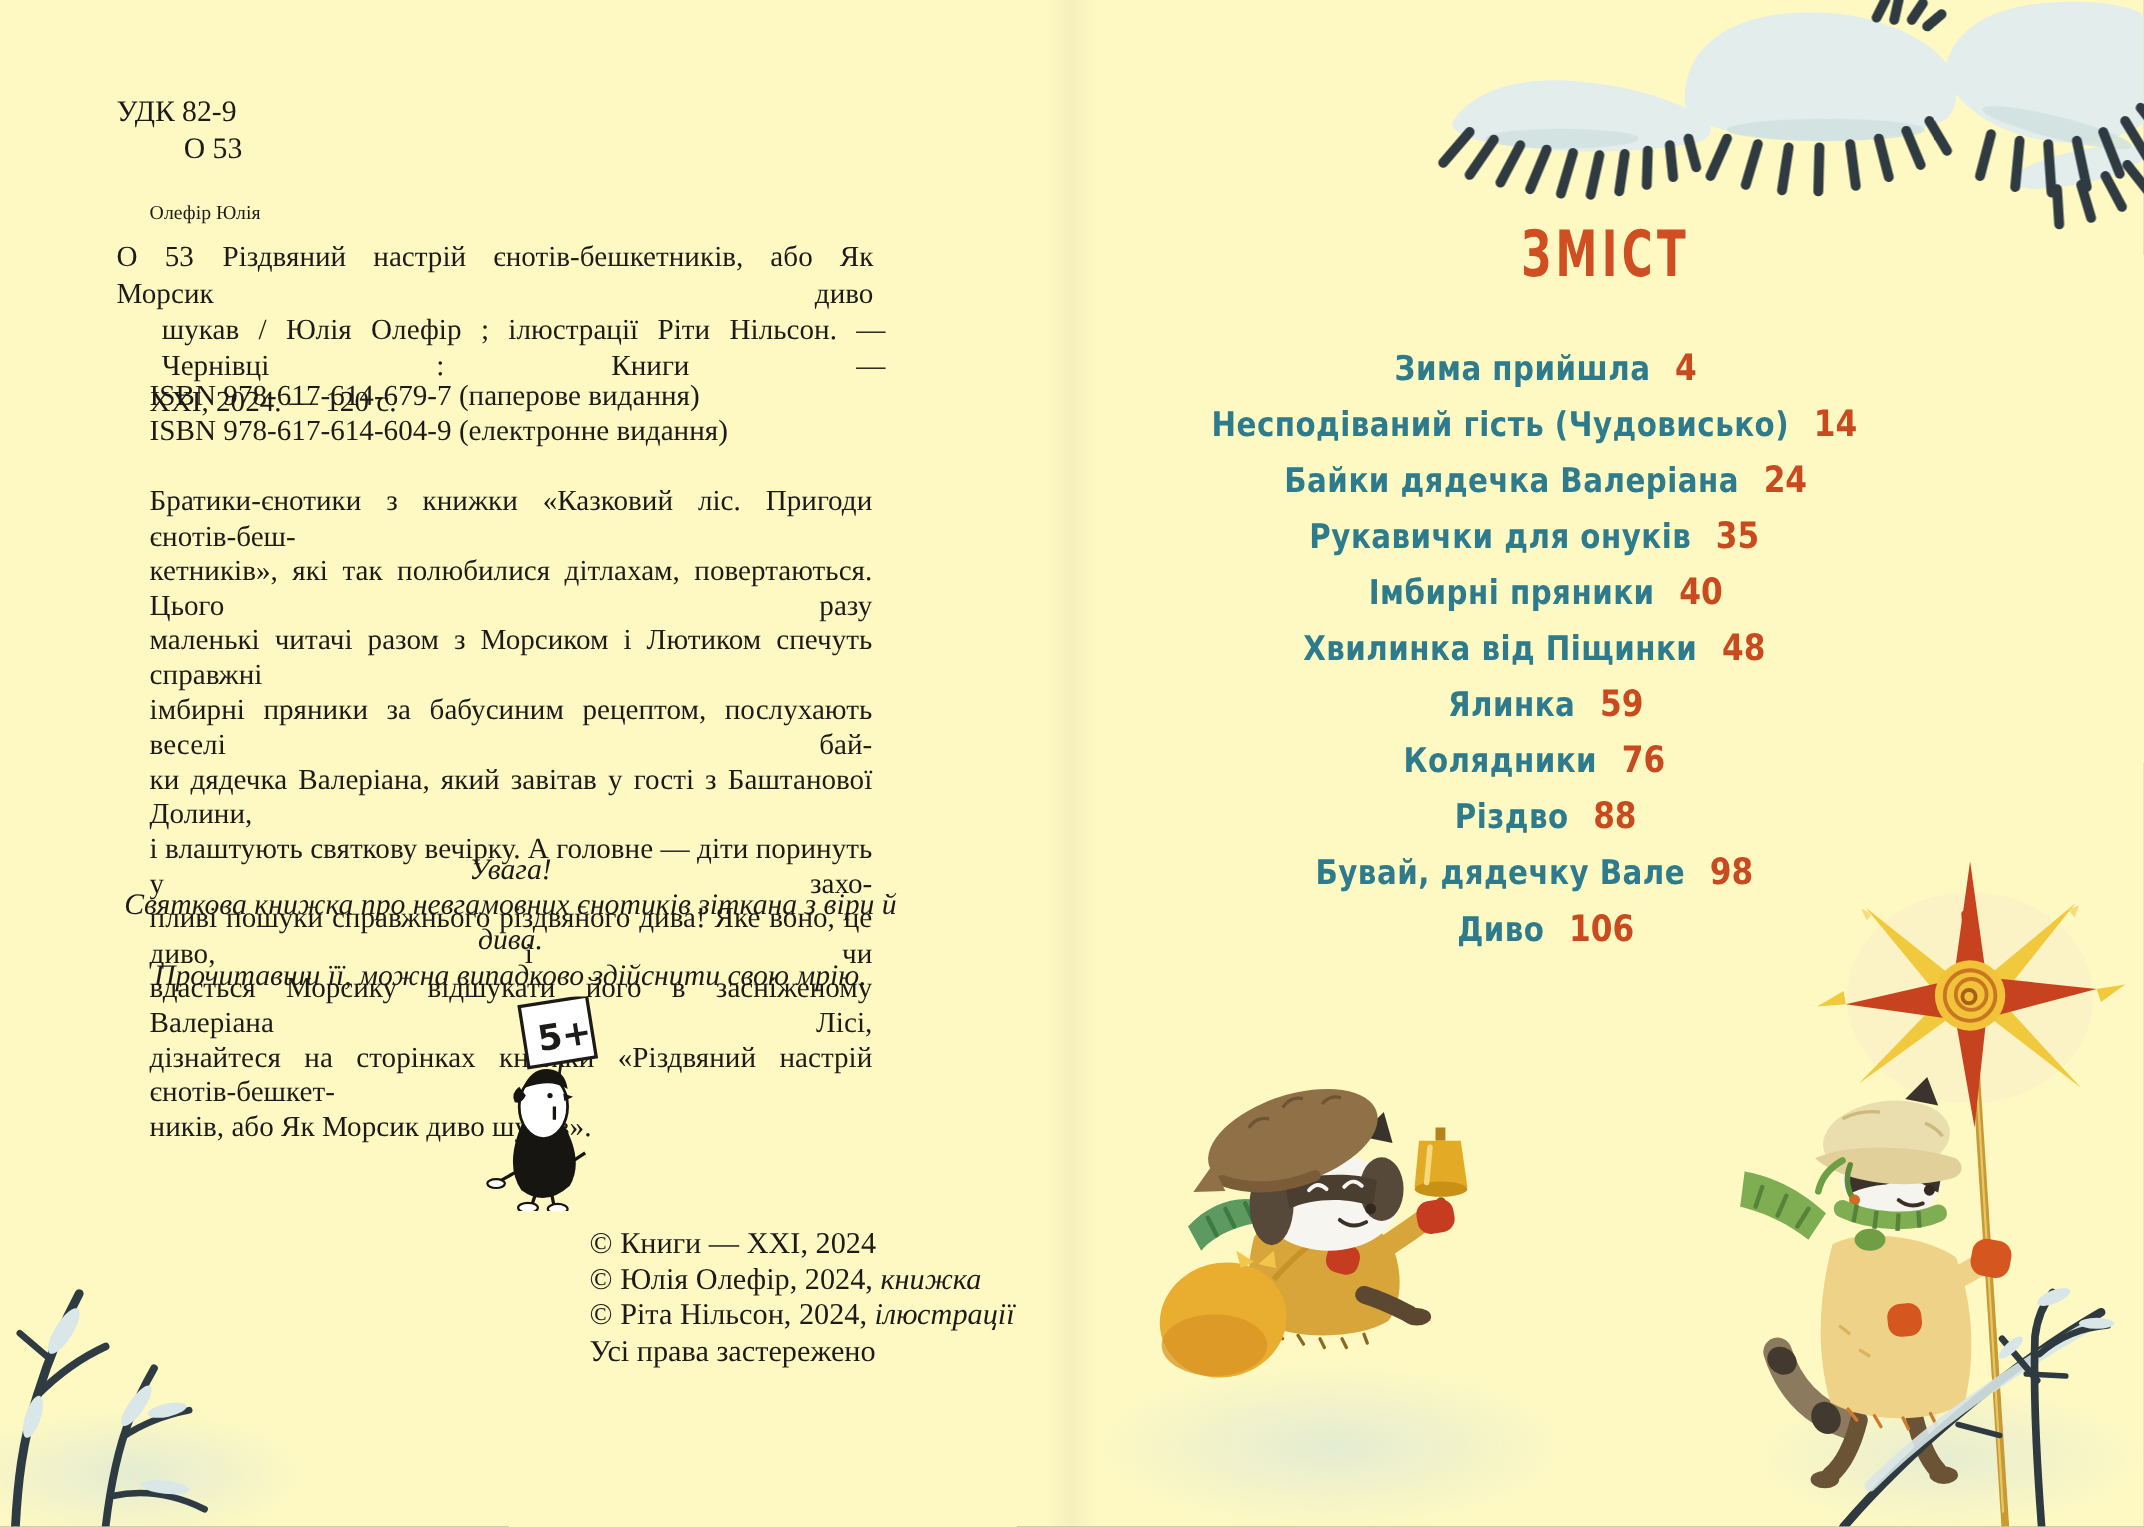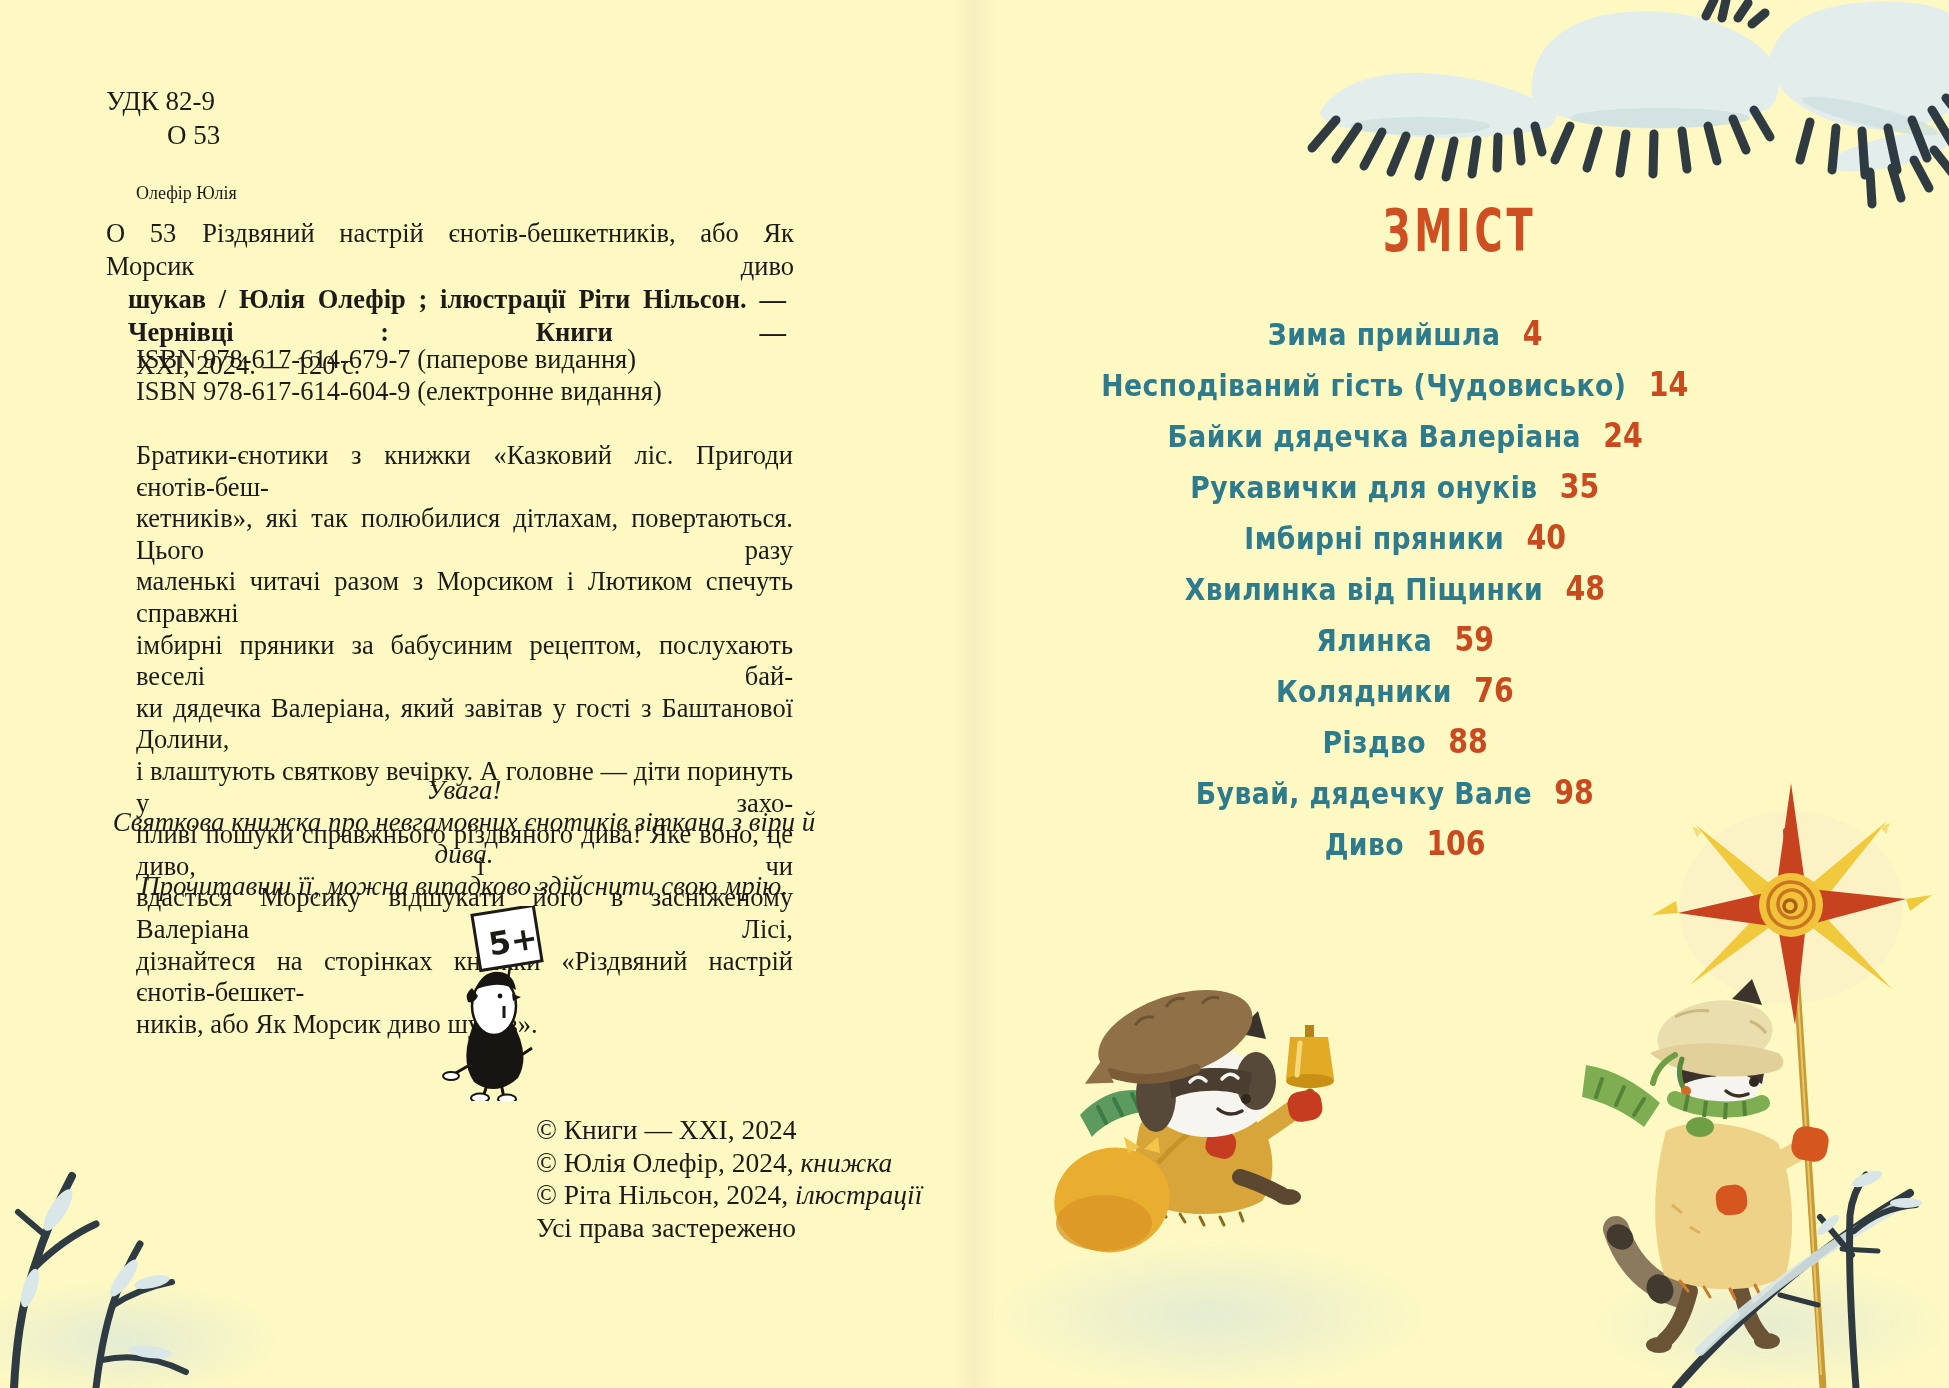--- a/index.html
+++ b/index.html
@@ -6,21 +6,21 @@
   #spread{position:relative;width:1949px;height:1388px;background:#fef9c3;overflow:hidden;
           font-family:"Liberation Serif",serif;color:#1d1b19;}
   .abs{position:absolute;}
   
   .udc1{left:106px;top:86px;font-size:27px;}
   .udc2{left:167px;top:120px;font-size:27px;}
   .author{left:136px;top:183px;font-size:18px;font-weight:normal;}
   .catalog{left:106px;top:217px;width:688px;font-size:26.5px;line-height:33px;}
   .cat-l1{text-align:justify;text-align-last:justify;}
   .cat-code{margin-right:26px;}
-  .cat-l2{margin-left:22px;width:658px;text-align:justify;text-align-last:justify;font-weight:bold;}
+  .cat-l2{margin-left:41px;width:658px;text-align:justify;text-align-last:justify;}
   .cat-l3{margin-left:30px;}
   .isbn{left:136px;top:344px;font-size:26.5px;line-height:31.5px;}
   .annotation{left:136px;top:440px;width:657px;font-size:26.5px;line-height:31.6px;}
   .ann-line{text-align:justify;text-align-last:justify;}
   .ann-line.last{text-align:left;text-align-last:left;}
   .notice{left:106px;top:774px;width:716px;text-align:center;font-style:italic;
           font-size:27px;line-height:32px;}
   .copyright{left:536px;top:1114px;font-size:27.5px;line-height:32.6px;font-family:Liberation Serif, serif;}
   
   .toc-title{left:1383px;top:197px;font-family:"DejaVu Sans",sans-serif;font-weight:bold;

